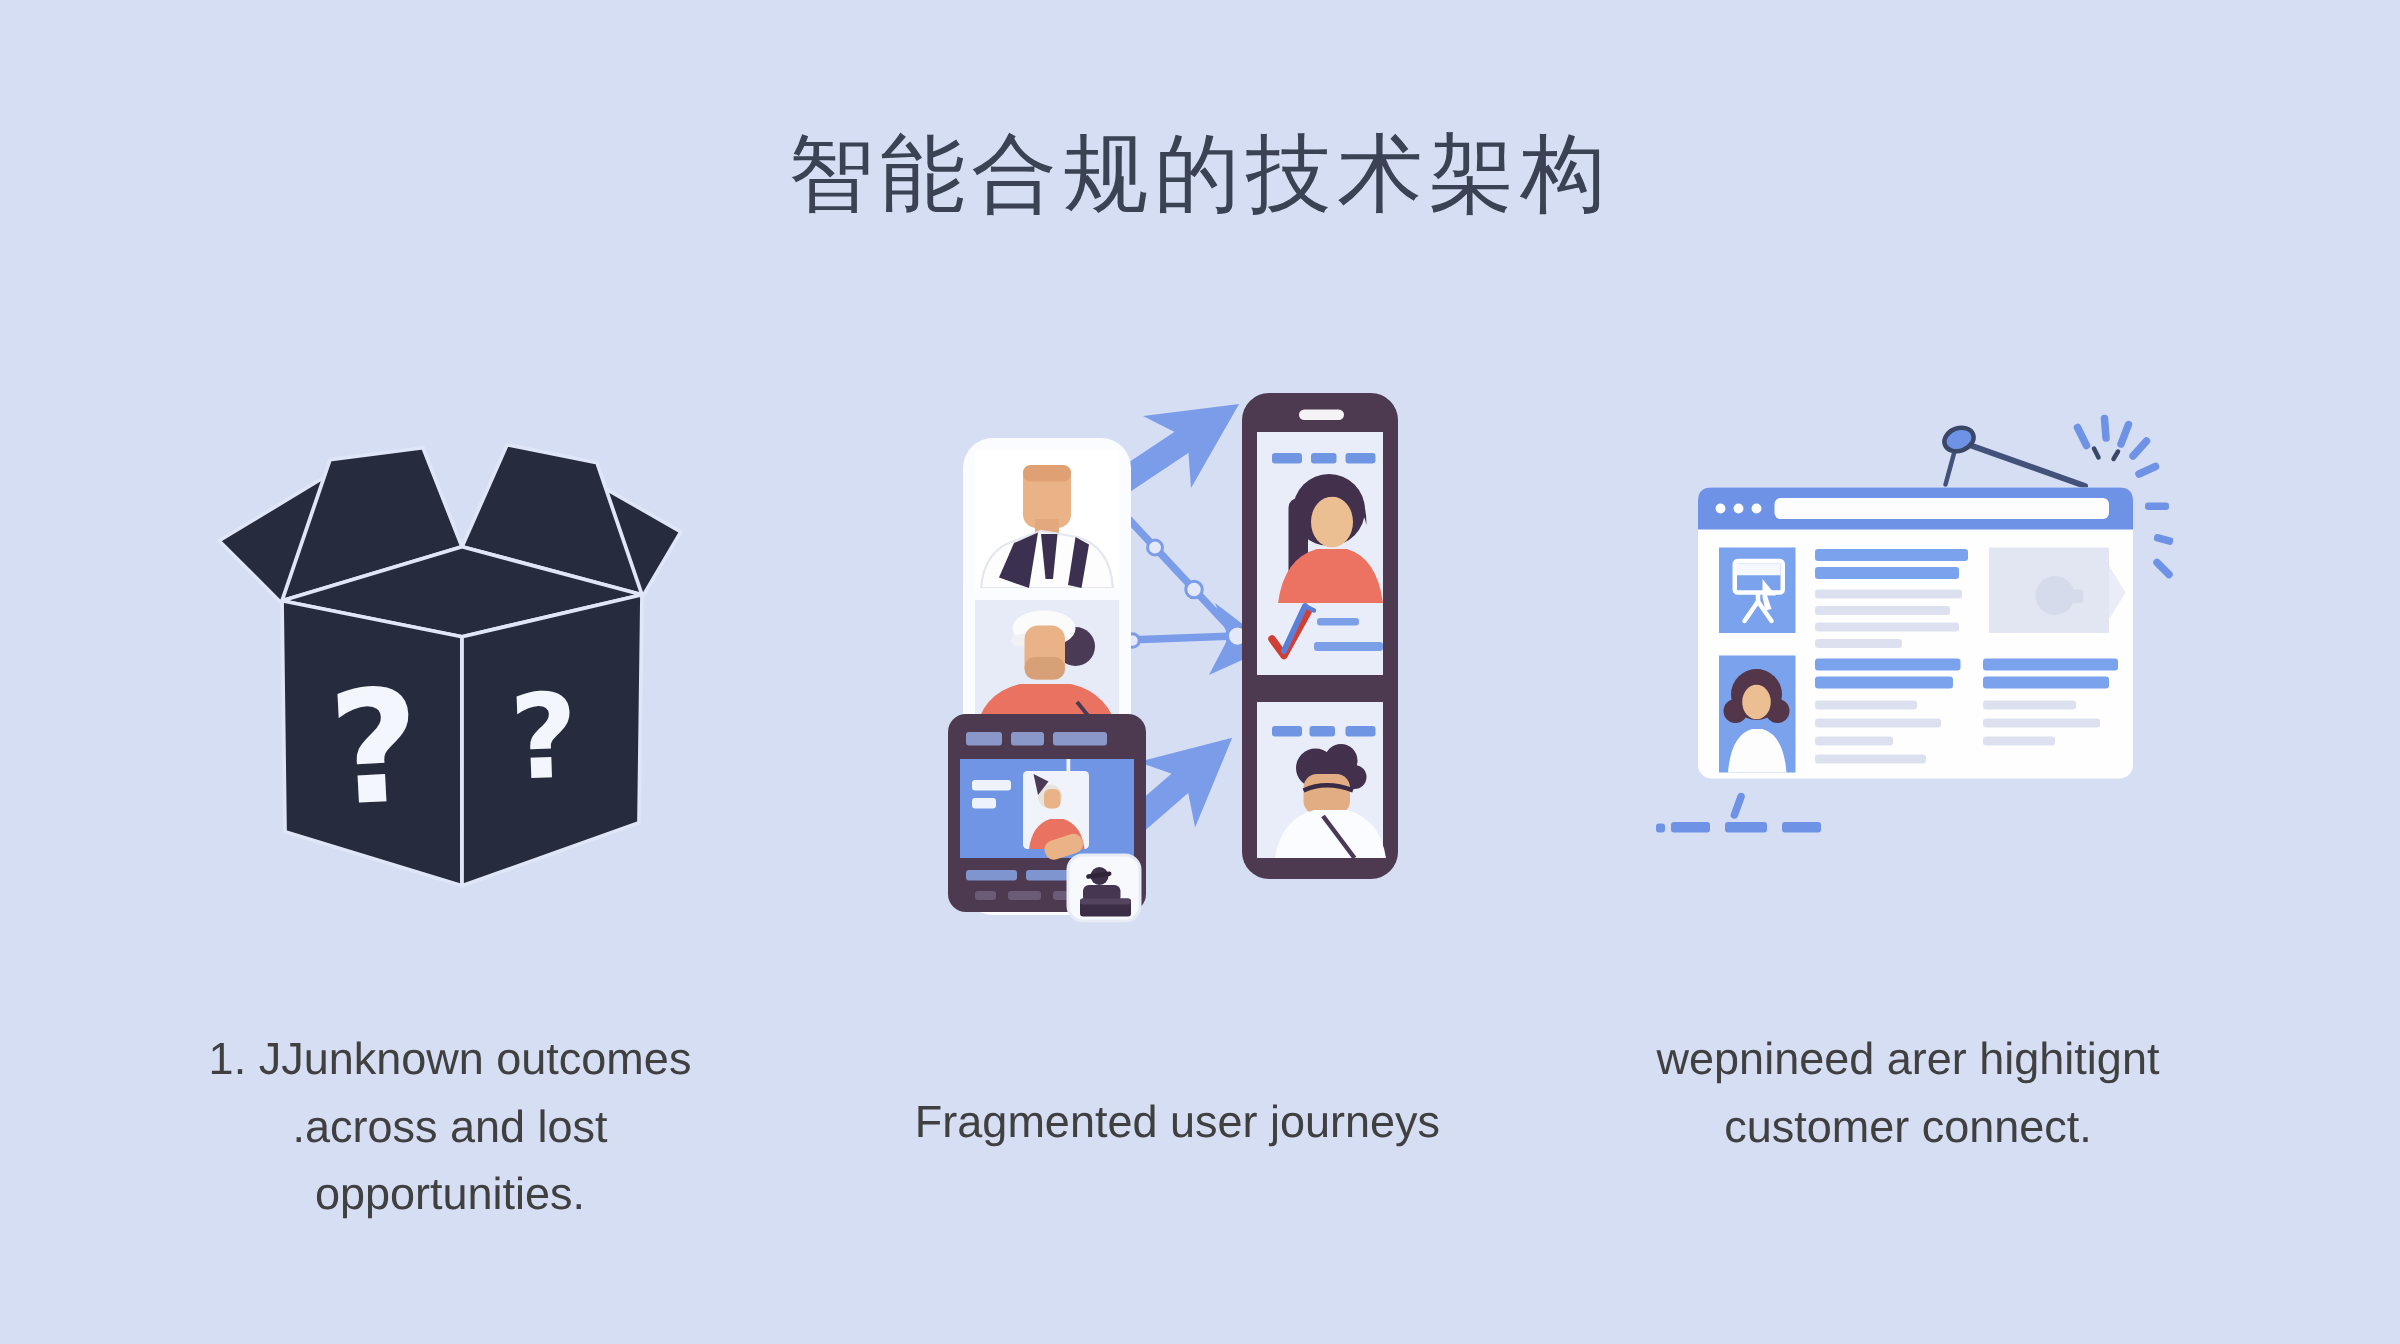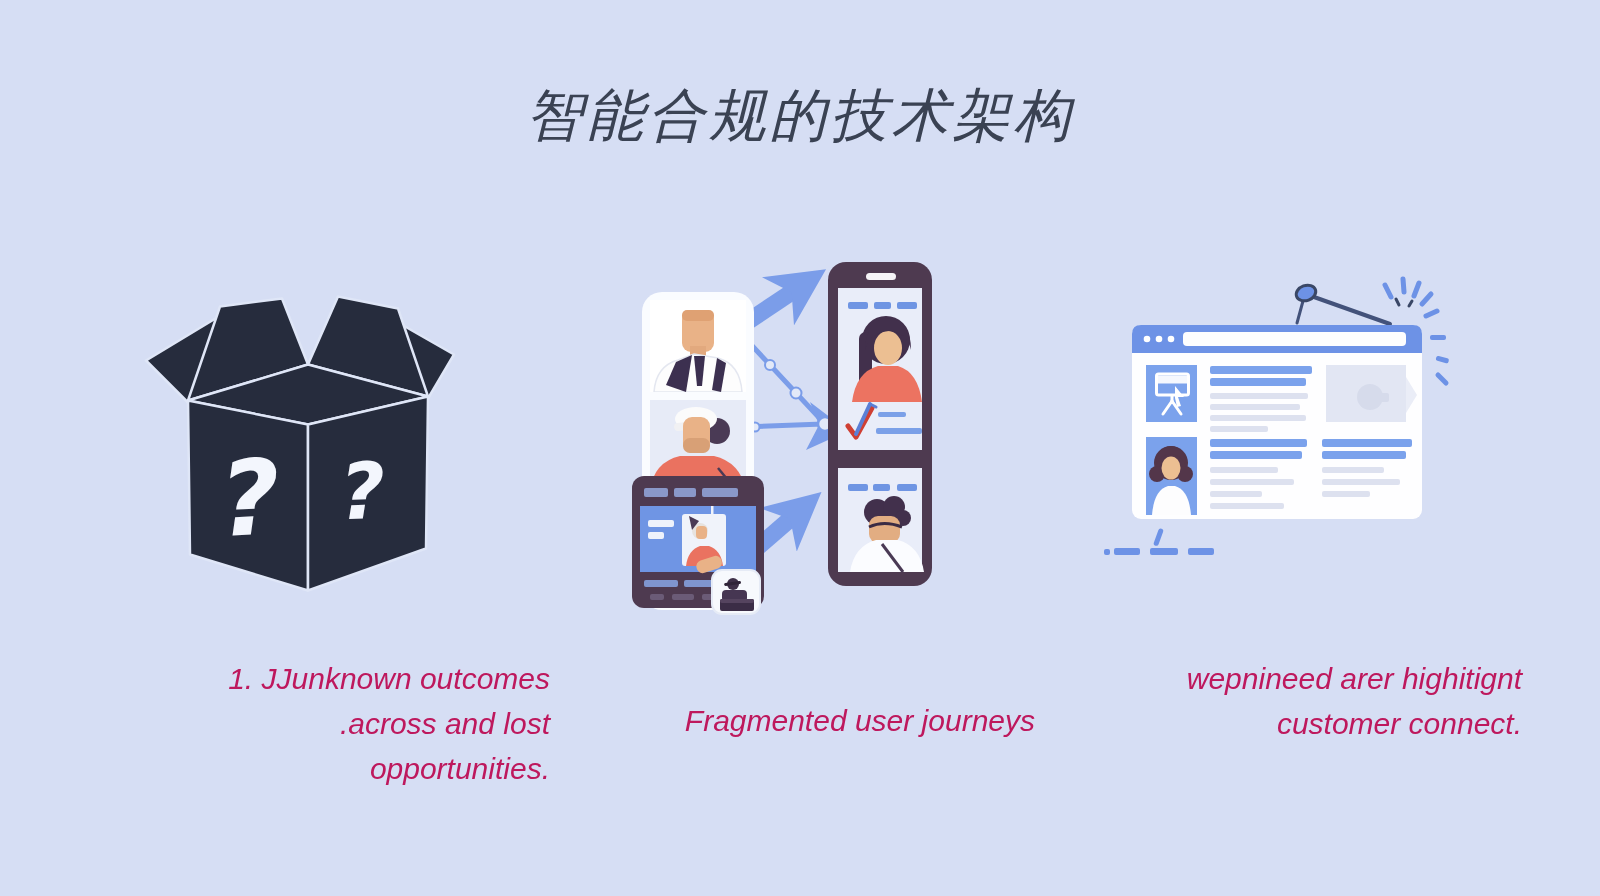--- a/index.html
+++ b/index.html
@@ -1,34 +1,33 @@
 <!DOCTYPE html>
 <html><head>
 <meta charset="utf-8">
 <style>
   html,body{margin:0;padding:0;background:#d6def4;}
   .canvas{
     position:relative;width:1600px;height:896px;overflow:hidden;
     background:#d6def4;
     font-family:"Liberation Sans","DejaVu Sans",sans-serif;
-    font-style:italic;
   }
   .title{
     position:absolute;top:78px;left:0;right:0;
     text-align:center;font-size:57px;font-weight:500;
     color:#3a4253;letter-spacing:4px;
   }
   .illus{position:absolute;}
   .illus-box{left:140px;top:290px;width:320px;height:315px;}
   .illus-phones{left:620px;top:253px;width:340px;height:362px;}
   .illus-browser{left:1100px;top:276px;width:360px;height:302px;}
   .caption{
-    position:absolute;top:656px;width:500px;
-    text-align:right;font-size:30px;line-height:45px;
-    color:#be185d;font-weight:500;
+    position:absolute;top:684px;width:500px;
+    text-align:center;font-size:30px;line-height:45px;
+    color:#404040;font-weight:500;
   }
   .caption-1{left:50px;}
   .caption-2{left:535px;margin-top:42px;}
   .caption-3{left:1022px;}
 </style>
 </head>
 <body>
 
 <div class="canvas">
 

